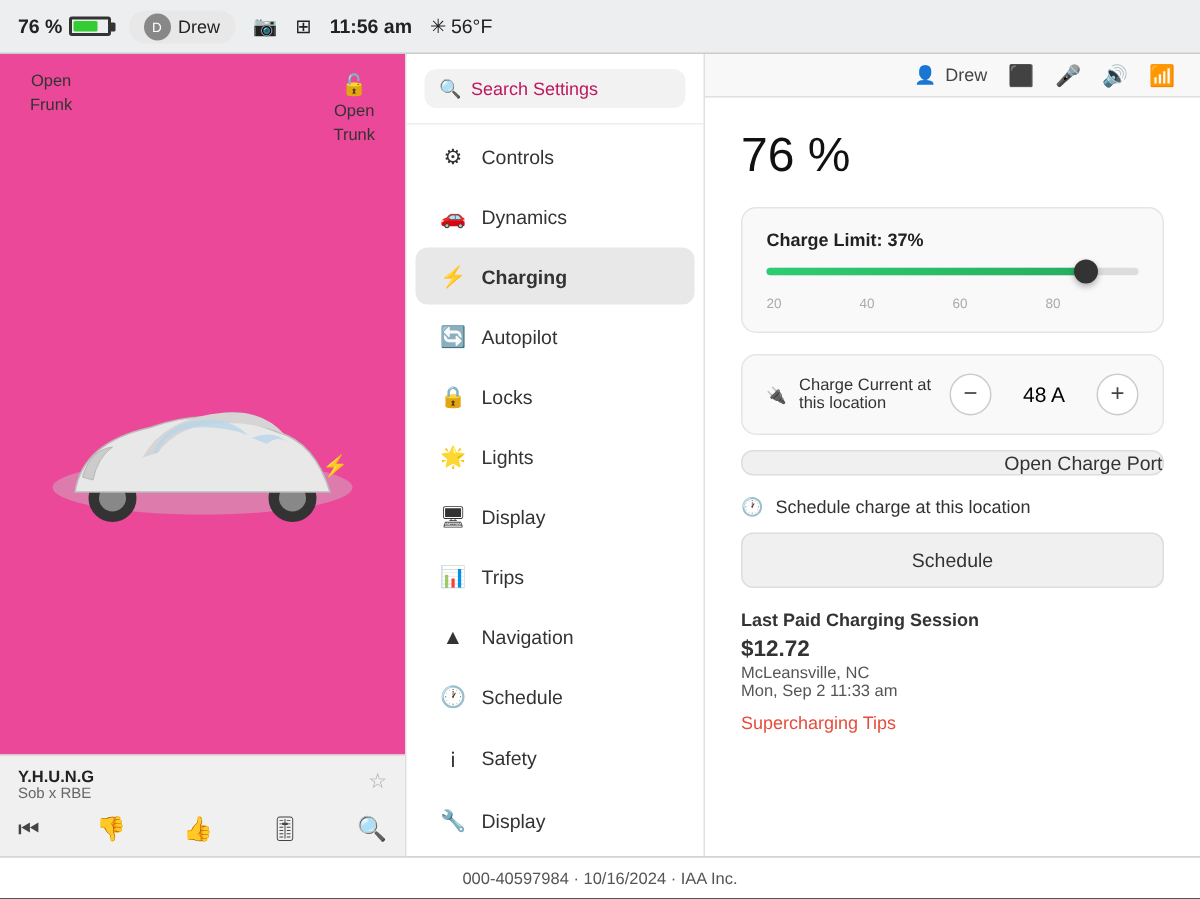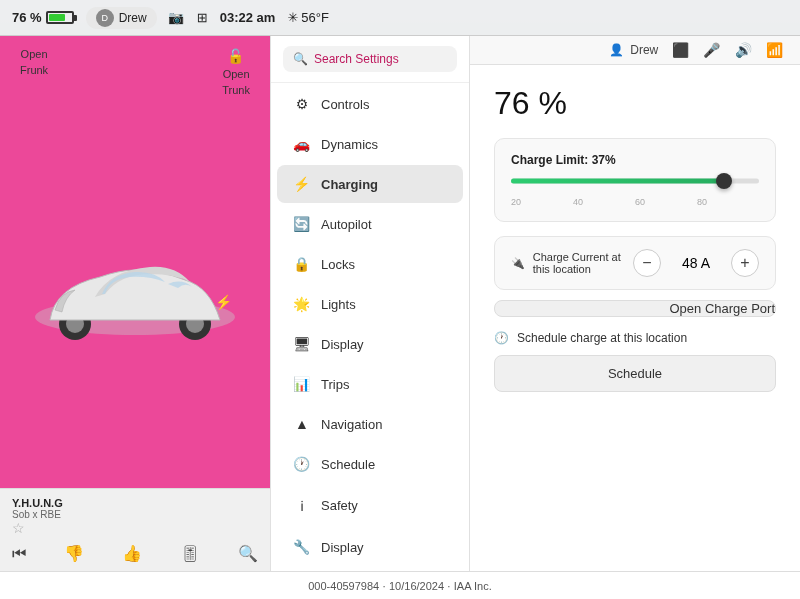--- a/index.html
+++ b/index.html
@@ -424,21 +424,21 @@
     <div class="battery-icon">
       <div class="battery-fill"></div>
     </div>
   </div>
   <div class="user-chip">
     <div class="avatar-small">D</div>
     <span>Drew</span>
   </div>
   <span>📷</span>
   <span>⊞</span>
-  <span class="time">03:22 am</span>
+  <span class="time">11:56 am</span>
   <div class="weather">
     <span>✳</span>
     <span>56°F</span>
   </div>
   <div class="spacer"></div>
 </div>
 
 <div class="main-layout">
 
   <div class="left-panel">
@@ -472,21 +472,21 @@
         <path d="M82 62 Q90 42 115 40 Q135 39 145 50 Q130 44 110 45 Q90 47 85 62 Z" fill="#b8d4e8" opacity="0.8"></path>
         <path d="M148 52 Q162 46 172 55 Q165 50 158 56 Z" fill="#b8d4e8" opacity="0.8"></path>
 
         <path d="M35 78 Q40 60 55 58 Q45 65 42 80 Z" fill="#ccc" stroke="#aaa" stroke-width="0.5"></path>
 
         <text x="195" y="75" font-size="14" fill="#f39c12">⚡</text>
       </svg>
     </div>
 
     <div class="media-player">
-      <div style="display:flex; justify-content:space-between; align-items:flex-start;flex-direction:column;">
+      <div style="display:flex; justify-content:space-between; align-items:flex-start;">
         <div>
           <div class="song-info">Y.H.U.N.G</div>
           <div class="song-artist">Sob x RBE</div>
         </div>
         <span class="star-btn">☆</span>
       </div>
       <div class="media-controls">
         <span class="media-btn">⏮</span>
         <span class="media-btn">👎</span>
         <span class="media-btn">👍</span>
@@ -606,19 +606,26 @@
       </div>
 
       <div class="open-charge-btn">Open Charge Port</div>
 
       <div class="schedule-row">
         <span>🕐</span>
         <span>Schedule charge at this location</span>
       </div>
       <div class="schedule-btn">Schedule</div>
 
+      <div class="last-session">
+        <div class="last-session-title">Last Paid Charging Session</div>
+        <div class="session-amount">$12.72</div>
+        <div class="session-location">McLeansville, NC</div>
+        <div class="session-date">Mon, Sep 2 11:33 am</div>
+        <div class="supercharging-link">Supercharging Tips</div>
+      </div>
     </div>
   </div>
 </div>
 
 <div class="bottom-bar">
   <span>000-40597984 · 10/16/2024 · IAA Inc.</span>
 </div>
 
 </body></html>

